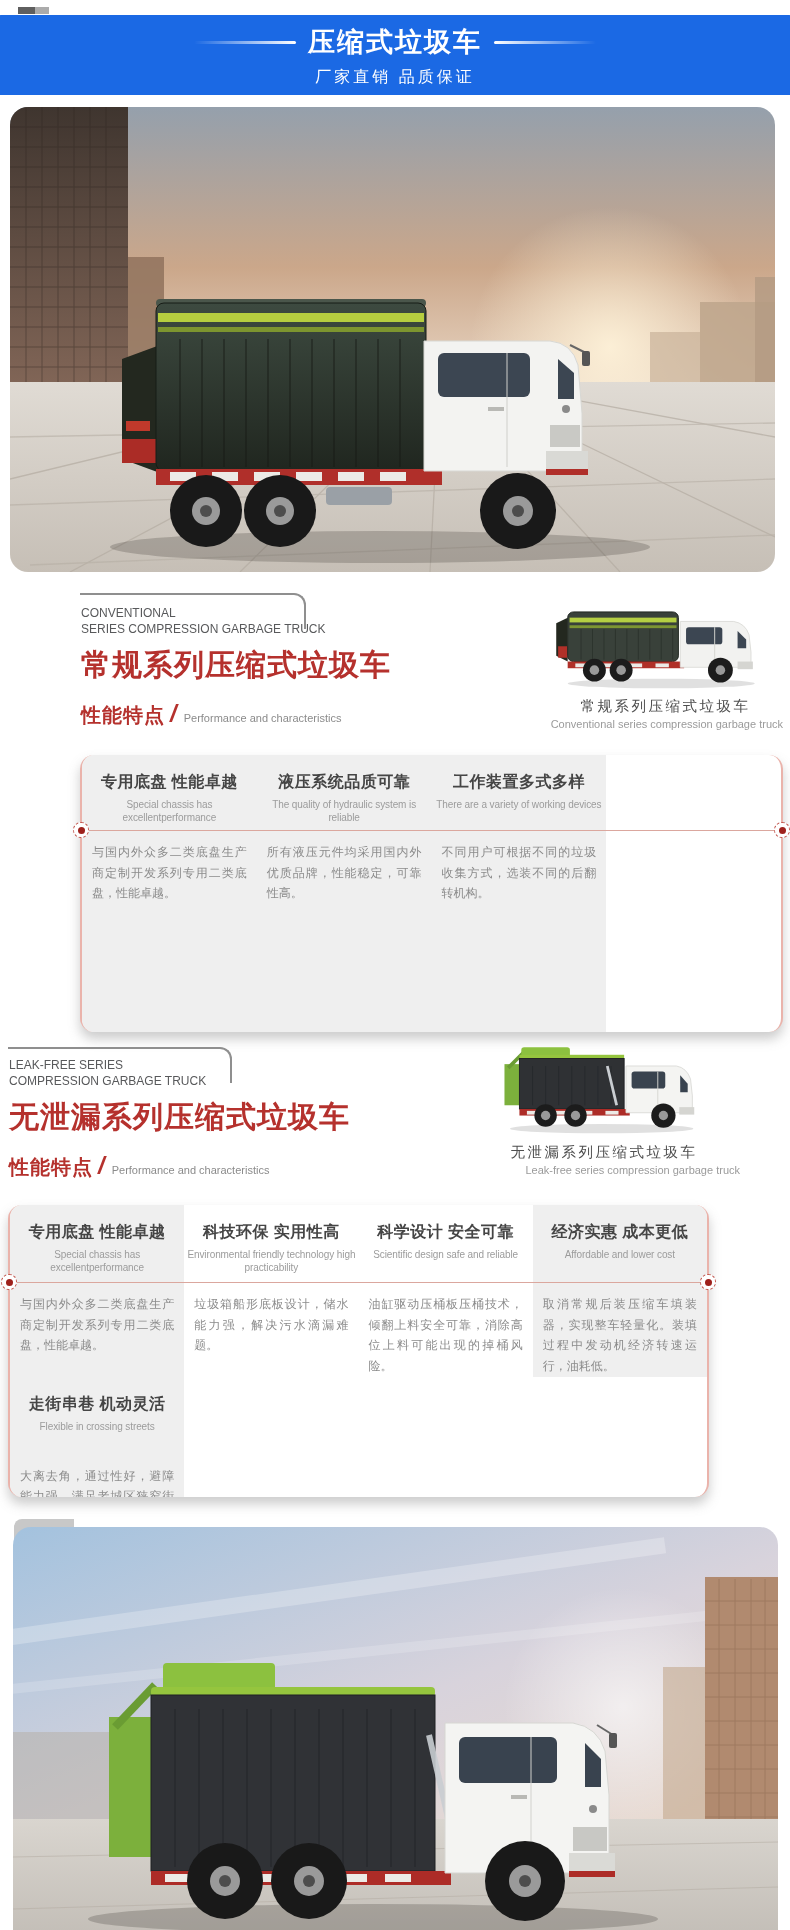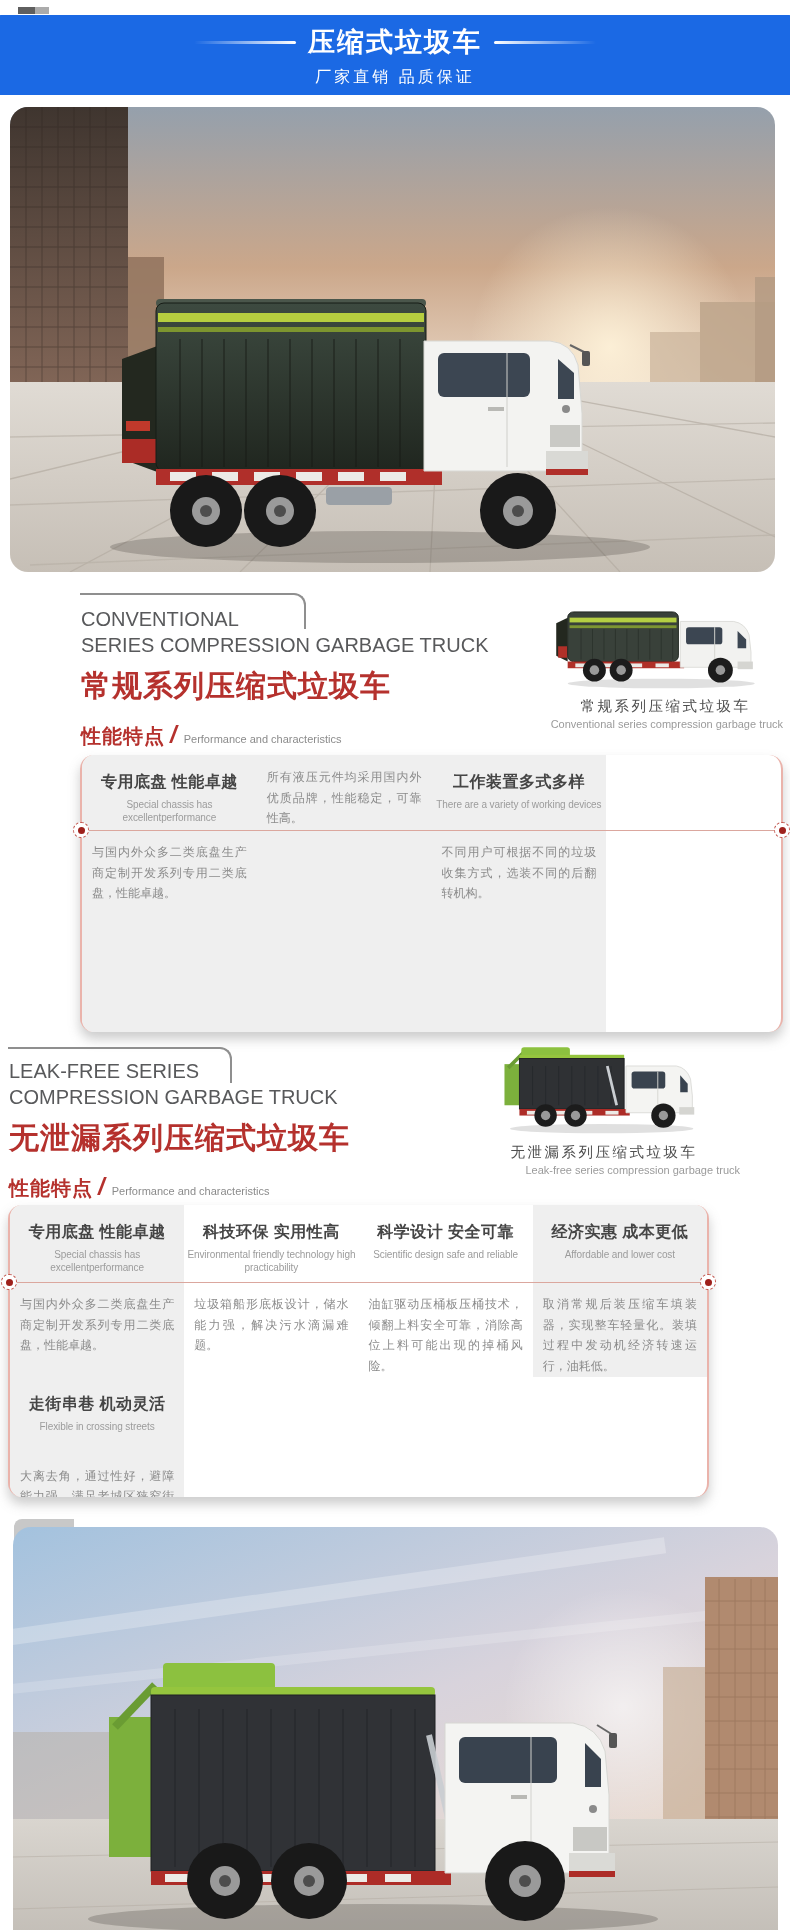--- a/index.html
+++ b/index.html
@@ -29,21 +29,21 @@
 
   
   .bracket{position:absolute;border-top:2px solid #8f8f8f;border-right:2px solid #8f8f8f;border-top-right-radius:12px;}
   .bracket1{left:80px;top:586px;width:224px;height:34px;}
   .bracket2{left:8px;top:1040px;width:222px;height:34px;}
 
   
   .sec{position:absolute;width:480px;}
   .sec1{left:81px;top:599px;}
   .sec2{left:9px;top:1051px;}
-  .sec-en{font-size:20px;color:#58595b;line-height:1.32;}
+  .sec-en{font-size:12px;color:#58595b;line-height:1.32;}
   .sec-zh{font-size:30px;font-weight:bold;color:#b5312d;margin-top:7px;letter-spacing:1px;}
   .perf{margin-top:14px;display:flex;align-items:baseline;}
   .p-zh{font-size:20px;font-weight:bold;color:#b5312d;letter-spacing:1px;}
   .p-slash{font-size:24px;color:#b5312d;margin:0 7px 0 5px;font-style:italic;font-weight:bold;}
   .p-en{font-size:11px;color:#8b8b8b;}
 
   
   .thumb{position:absolute;text-align:center;}
   .thumb1{left:548px;top:582px;width:235px;}
   .thumb2{left:468px;top:1028px;width:272px;}
@@ -226,20 +226,24 @@
   <div class="card card1">
     <div class="cols">
       <div class="fcol alt">
         <div class="col-head">
             <div class="h-zh">专用底盘 性能卓越</div>
         <div class="h-en">Special chassis has excellentperformance</div>
           </div>
         <div class="col-body">与国内外众多二类底盘生产商定制开发系列专用二类底盘，性能卓越。</div>
       </div>
       <div class="fcol alt">
+        <div class="col-head">
+            <div class="h-zh">液压系统品质可靠</div>
+        <div class="h-en">The quality of hydraulic system is reliable</div>
+          </div>
         <div class="col-body">所有液压元件均采用国内外优质品牌，性能稳定，可靠性高。</div>
       </div>
       <div class="fcol alt">
         <div class="col-head">
             <div class="h-zh">工作装置多式多样</div>
         <div class="h-en">There are a variety of working devices</div>
           </div>
         <div class="col-body">不同用户可根据不同的垃圾收集方式，选装不同的后翻转机构。</div>
       </div>
     </div>

